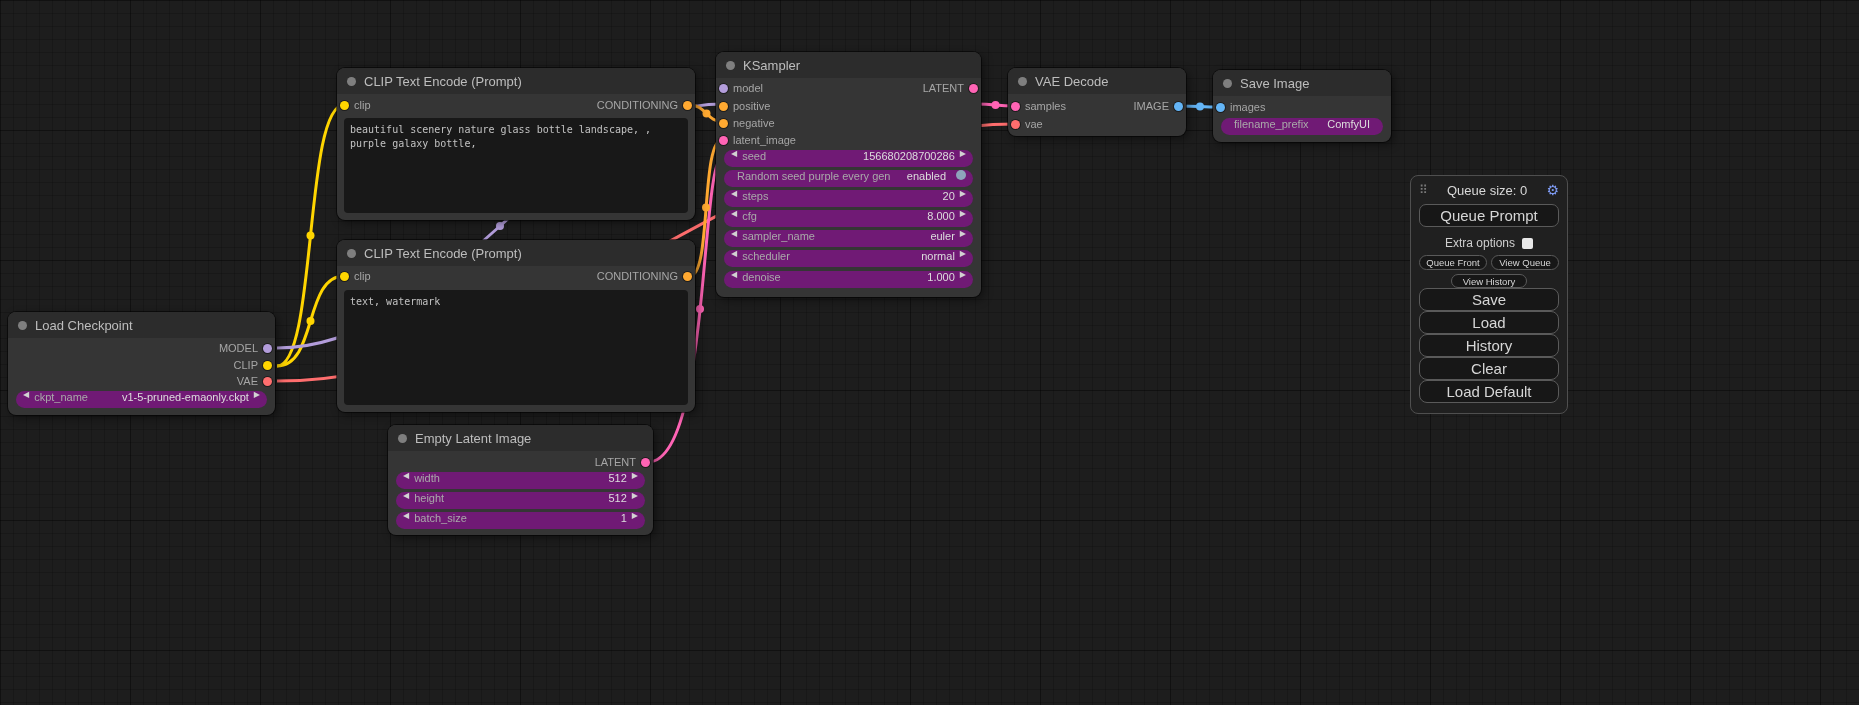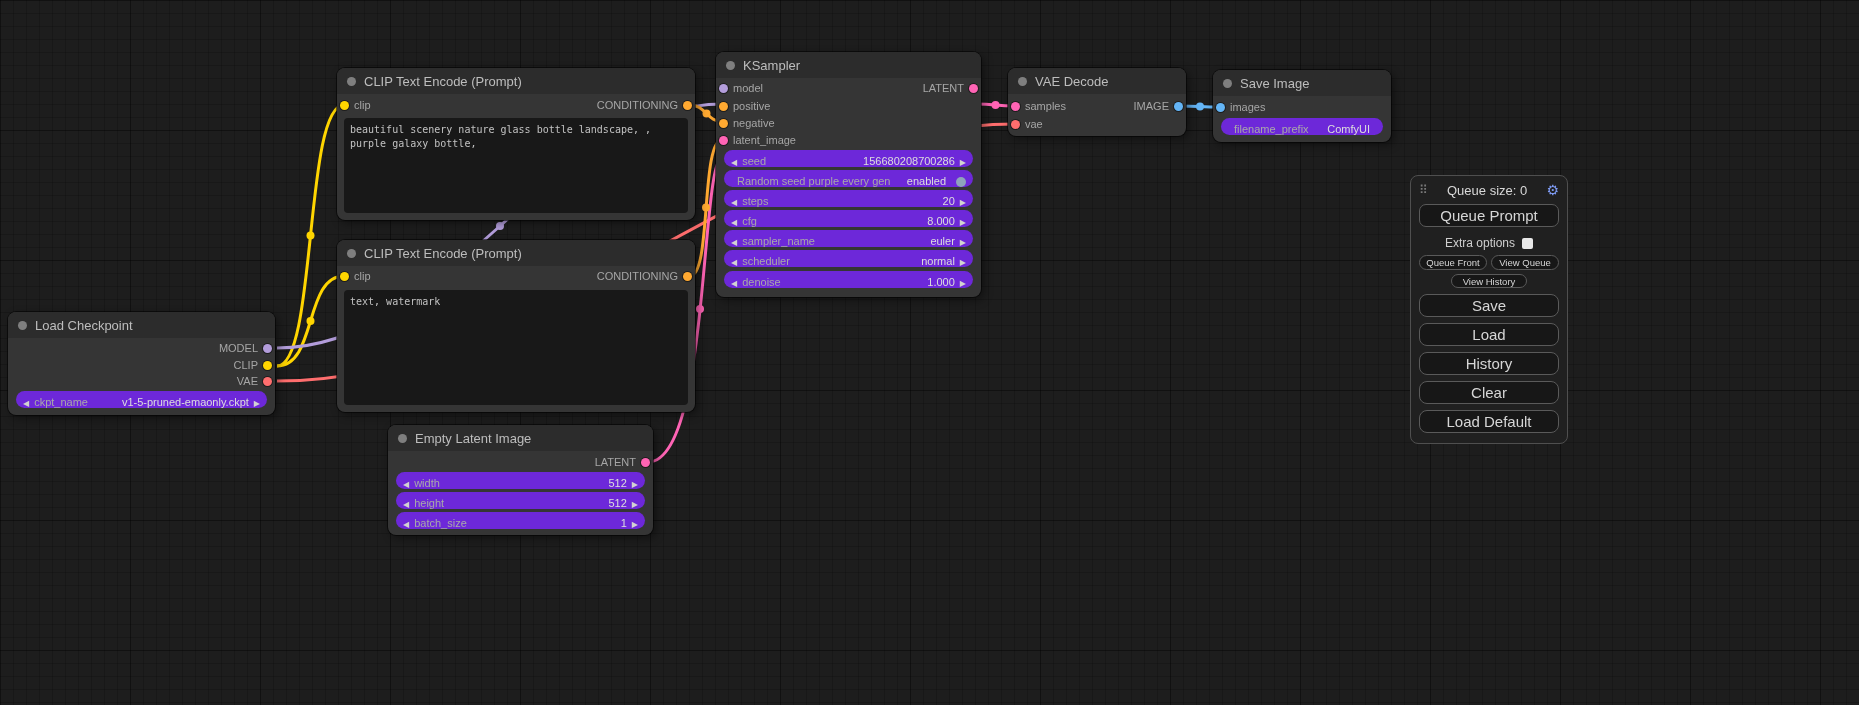--- a/index.html
+++ b/index.html
@@ -34,22 +34,22 @@
           font-size:11px; color:#a6a6a6; z-index:2; }
   .slot.in  { left:3px; }
   .slot.out { right:3px; }
   .sdot { width:9px; height:9px; border-radius:50%; box-shadow:0 0 0 1px rgba(0,0,0,.45); flex:0 0 auto; }
 
   .c-model { background:#B39DDB; } .c-clip { background:#FFD500; }
   .c-vae { background:#FF6E6E; }  .c-cond { background:#FFA931; }
   .c-latent { background:#FF64B5; } .c-image { background:#64B5F6; }
 
   .widget {
-    position:absolute; left:8px; right:8px; height:17px; background:#6d28d9;
-    border-radius:9px; display:flex; align-items:flex-end; gap:5px;
+    position:absolute; left:8px; right:8px; height:17px; background:#701a75;
+    border-radius:9px; display:flex; align-items:flex-start; gap:5px;
     padding:0 7px; font-size:11px; color:#c9c9c9;
   }
   .warr { font-size:8px; color:#d2d2d2; line-height:1; flex:0 0 auto; }
   .wlabel { color:#a9a9a9; white-space:nowrap; }
   .wvalue { margin-left:auto; color:#dddddd; white-space:nowrap; }
   .tdot { width:10px; height:10px; border-radius:50%; background:#8ea3bb; margin-left:5px; flex:0 0 auto; }
 
   textarea.prompt {
     position:absolute; left:7px; width:344px; z-index:2;
     background:#181818; border:none; outline:none; resize:none; border-radius:4px;
@@ -63,21 +63,21 @@
     padding:5px 8px 10px 8px; display:flex; flex-direction:column;
   }
   .mhead { display:flex; align-items:center; justify-content:space-between;
            color:#d8d8d8; font-size:13px; padding:1px 0 2px 0; }
   .mdrag { color:#7a7a7a; font-size:12px; cursor:move; }
   .mgear { color:#7f9cf5; font-size:14px; cursor:pointer; }
   .mbtn {
     background:#171717; border:1px solid #5a5a5a; border-radius:8px; color:#d6d6d6;
     font-family:"Liberation Sans", sans-serif; cursor:pointer;
   }
-  .mbtn.big { height:23px; font-size:15px; margin-top:6px; width:100%; }
+  .mbtn.big { height:23px; font-size:15px; width:100%; }
   #queue-prompt { margin-top:4px;border-radius:7px; }
   .mextra { display:flex; align-items:center; justify-content:center; gap:7px;
             margin-top:9px; color:#cfcfcf; font-size:12px; }
   .mcheck { width:11px; height:11px; background:#e8e8e8; border-radius:2px; display:inline-block; cursor:pointer; }
   .mrow { display:flex; gap:4px; margin-top:5px; }
   .mbtn.sm { flex:1; height:15px; font-size:9.5px; padding:0 2px; border-radius:8px; }
   .mbtn.pill { flex:none; height:14px; font-size:9.5px; padding:0 11px; border-radius:9px;
                margin:4px auto 0 auto; }
   #save-btn { }
 </style>

